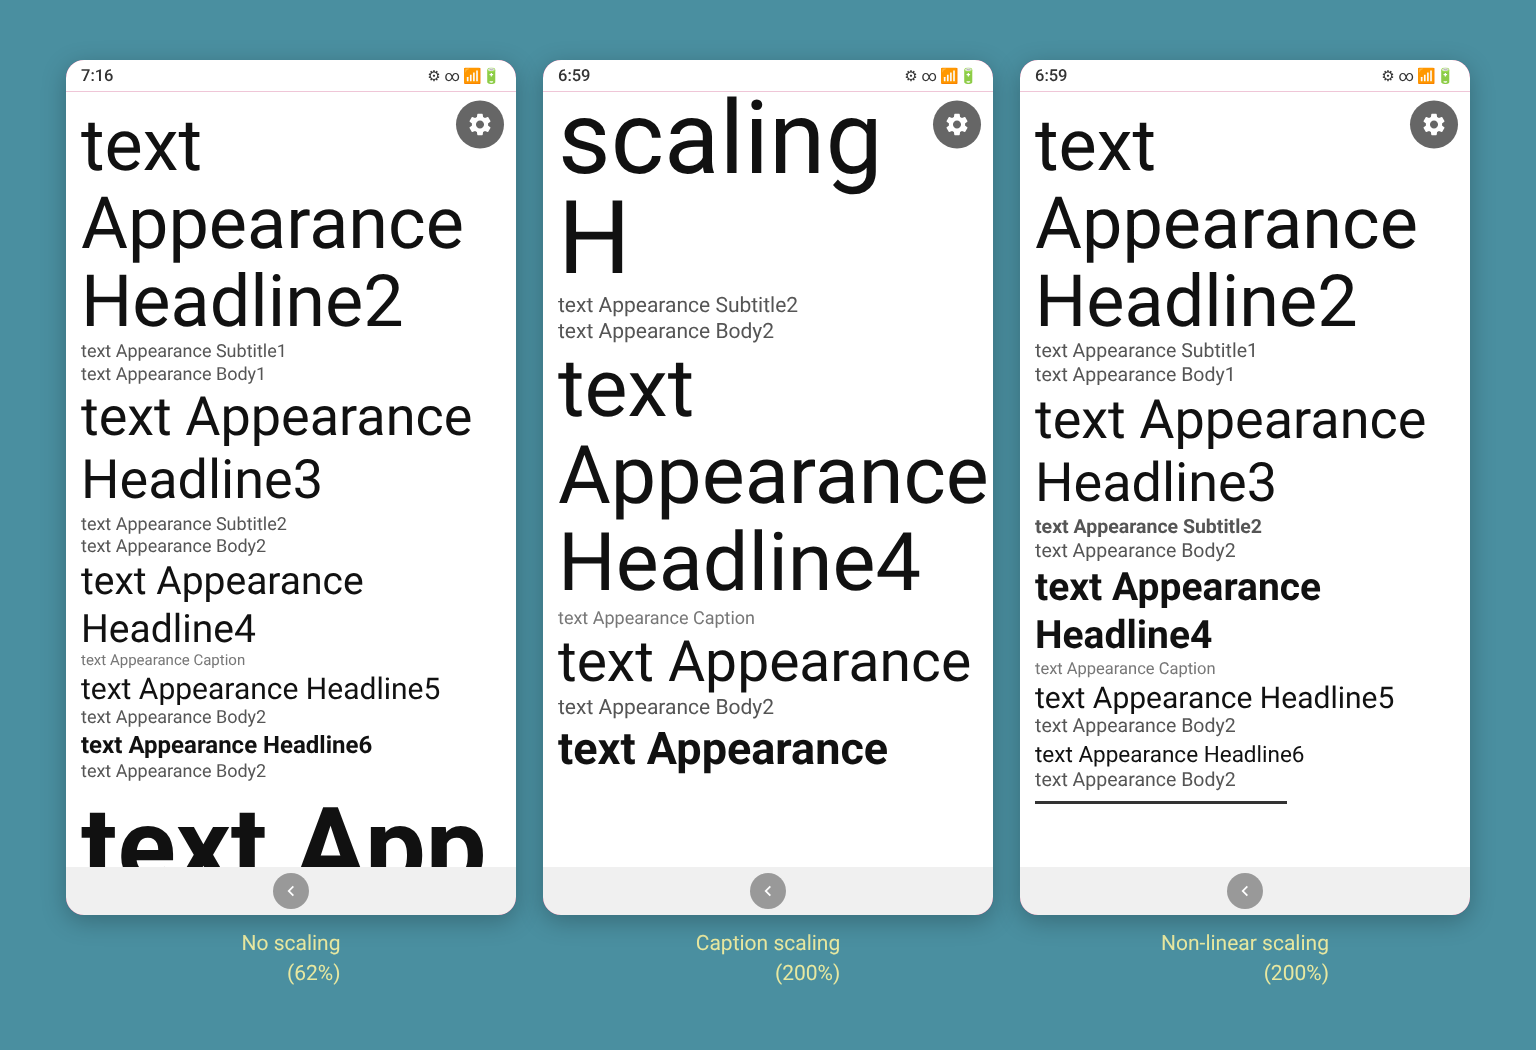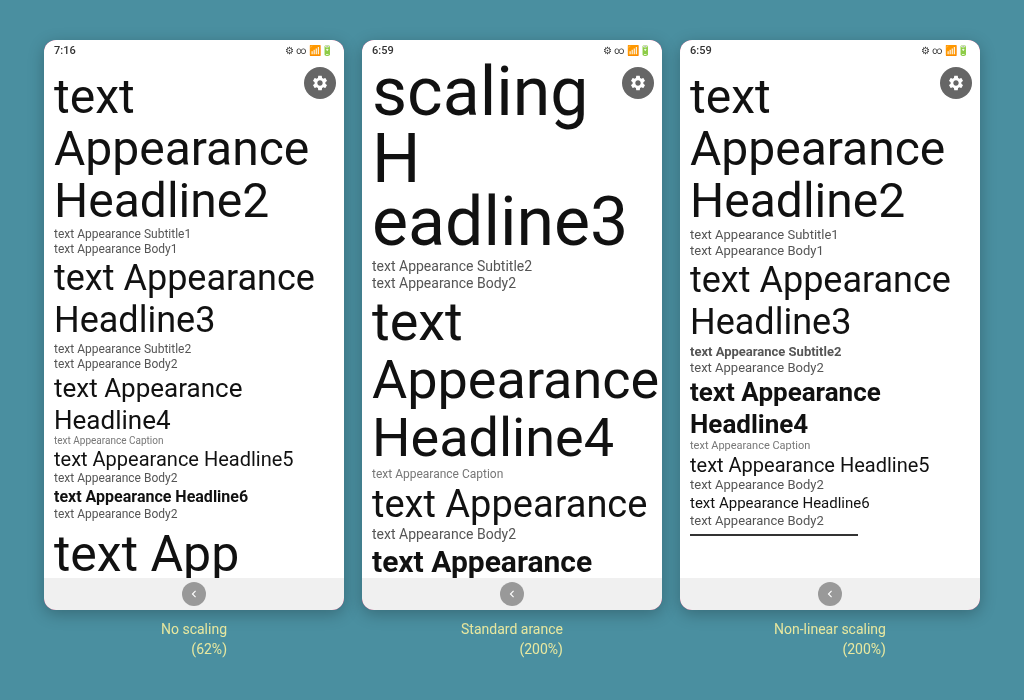--- a/index.html
+++ b/index.html
@@ -100,21 +100,21 @@
 
     
     .phone1 .h1-text { font-size: 48px; font-weight: 400; color: #111; line-height: 1.0; margin-top: 4px; }
     .phone1 .subtitle-sm { font-size: 12px; color: #555; margin-top: 2px; }
     .phone1 .body-sm { font-size: 12px; color: #555; margin-top: 1px; }
     .phone1 .h2-text { font-size: 36px; font-weight: 400; color: #111; line-height: 1.05; margin-top: 4px; }
     .phone1 .h3-text { font-size: 26px; font-weight: 400; color: #111; line-height: 1.1; margin-top: 3px; }
     .phone1 .caption-sm { font-size: 10px; color: #777; margin-top: 1px; }
     .phone1 .h4-text { font-size: 20px; font-weight: 400; color: #111; line-height: 1.1; margin-top: 2px; }
     .phone1 .h5-text { font-size: 16px; font-weight: 700; color: #111; margin-top: 2px; }
-    .phone1 .oversized { font-size: 50px; font-weight: 400; color: #111; line-height: 1; margin-top: 8px; }
+    .phone1 .oversized { font-size: 72px; font-weight: 700; color: #111; line-height: 1; margin-top: 8px; }
 
     
     .phone2 .h1-text { font-size: 68px; font-weight: 400; color: #111; line-height: 0.98; margin-top: -4px; }
     .phone2 .subtitle-sm { font-size: 14px; color: #555; margin-top: 3px; }
     .phone2 .body-sm { font-size: 14px; color: #555; margin-top: 1px; }
     .phone2 .h2-text { font-size: 54px; font-weight: 400; color: #111; line-height: 1.0; margin-top: 4px; }
     .phone2 .h3-text { font-size: 38px; font-weight: 400; color: #111; line-height: 1.05; margin-top: 4px; }
     .phone2 .caption-sm { font-size: 12px; color: #777; margin-top: 2px; }
     .phone2 .h4-text { font-size: 30px; font-weight: 400; color: #111; line-height: 1.1; margin-top: 3px; }
 
@@ -194,43 +194,41 @@
         <span class="time">6:59</span>
         <span class="icons">⚙ ∞ 📶🔋</span>
       </div>
       <div class="screen-content overflow-hidden" style="padding-top:2px;">
         <div class="gear-btn">
           <svg width="18" height="18" viewBox="0 0 24 24">
               <path d="M19.14,12.94c0.04-0.3,0.06-0.61,0.06-0.94c0-0.32-0.02-0.64-0.07-0.94l2.03-1.58c0.18-0.14,0.23-0.41,0.12-0.61 l-1.92-3.32c-0.12-0.22-0.37-0.29-0.59-0.22l-2.39,0.96c-0.5-0.38-1.03-0.7-1.62-0.94L14.4,2.81c-0.04-0.24-0.24-0.41-0.48-0.41 h-3.84c-0.24,0-0.43,0.17-0.47,0.41L9.25,5.35C8.66,5.59,8.12,5.92,7.63,6.29L5.24,5.33c-0.22-0.08-0.47,0-0.59,0.22L2.74,8.87 C2.62,9.08,2.66,9.34,2.86,9.48l2.03,1.58C4.84,11.36,4.8,11.69,4.8,12s0.02,0.64,0.07,0.94l-2.03,1.58 c-0.18,0.14-0.23,0.41-0.12,0.61l1.92,3.32c0.12,0.22,0.37,0.29,0.59,0.22l2.39-0.96c0.5,0.38,1.03,0.7,1.62,0.94l0.36,2.54 c0.05,0.24,0.24,0.41,0.48,0.41h3.84c0.24,0,0.44-0.17,0.47-0.41l0.36-2.54c0.59-0.24,1.13-0.56,1.62-0.94l2.39,0.96 c0.22,0.08,0.47,0,0.59-0.22l1.92-3.32c0.12-0.22,0.07-0.47-0.12-0.61L19.14,12.94z M12,15.6c-1.98,0-3.6-1.62-3.6-3.6 s1.62-3.6,3.6-3.6s3.6,1.62,3.6,3.6S13.98,15.6,12,15.6z"></path>
             </svg>
         </div>
         <div class="h1-text">scaling H</div>
-        <div class="h1-text">eadline3</div>
         <div class="subtitle-sm">text Appearance Subtitle2</div>
         <div class="body-sm">text Appearance Body2</div>
         <div class="h2-text">text</div>
         <div class="h2-text">Appearance</div>
         <div class="h2-text">Headline4</div>
         <div class="caption-sm">text Appearance Caption</div>
         <div class="h3-text">text Appearance</div>
         <div class="body-sm">text Appearance Body2</div>
         <div class="h4-text" style="font-weight:700;">text Appearance</div>
-        <div class="h4-text" style="font-weight:700;">Headline6</div>
 
       </div>
       <div class="nav-bar">
         <div class="nav-chevron">
           <svg width="14" height="14" viewBox="0 0 24 24" fill="#fff">
               <path d="M15.41 7.41L14 6l-6 6 6 6 1.41-1.41L10.83 12z"></path>
             </svg>
         </div>
       </div>
     </div>
     <div class="caption-label">
-      <span>Standard arance</span><br>
+      <span>Caption scaling</span><br>
       <span>(200%)</span>
     </div>
   </div>
 
   <div class="phone-wrapper">
     <div class="phone phone3">
       <div class="status-bar">
         <span class="time">6:59</span>
         <span class="icons">⚙ ∞ 📶🔋</span>
       </div>

